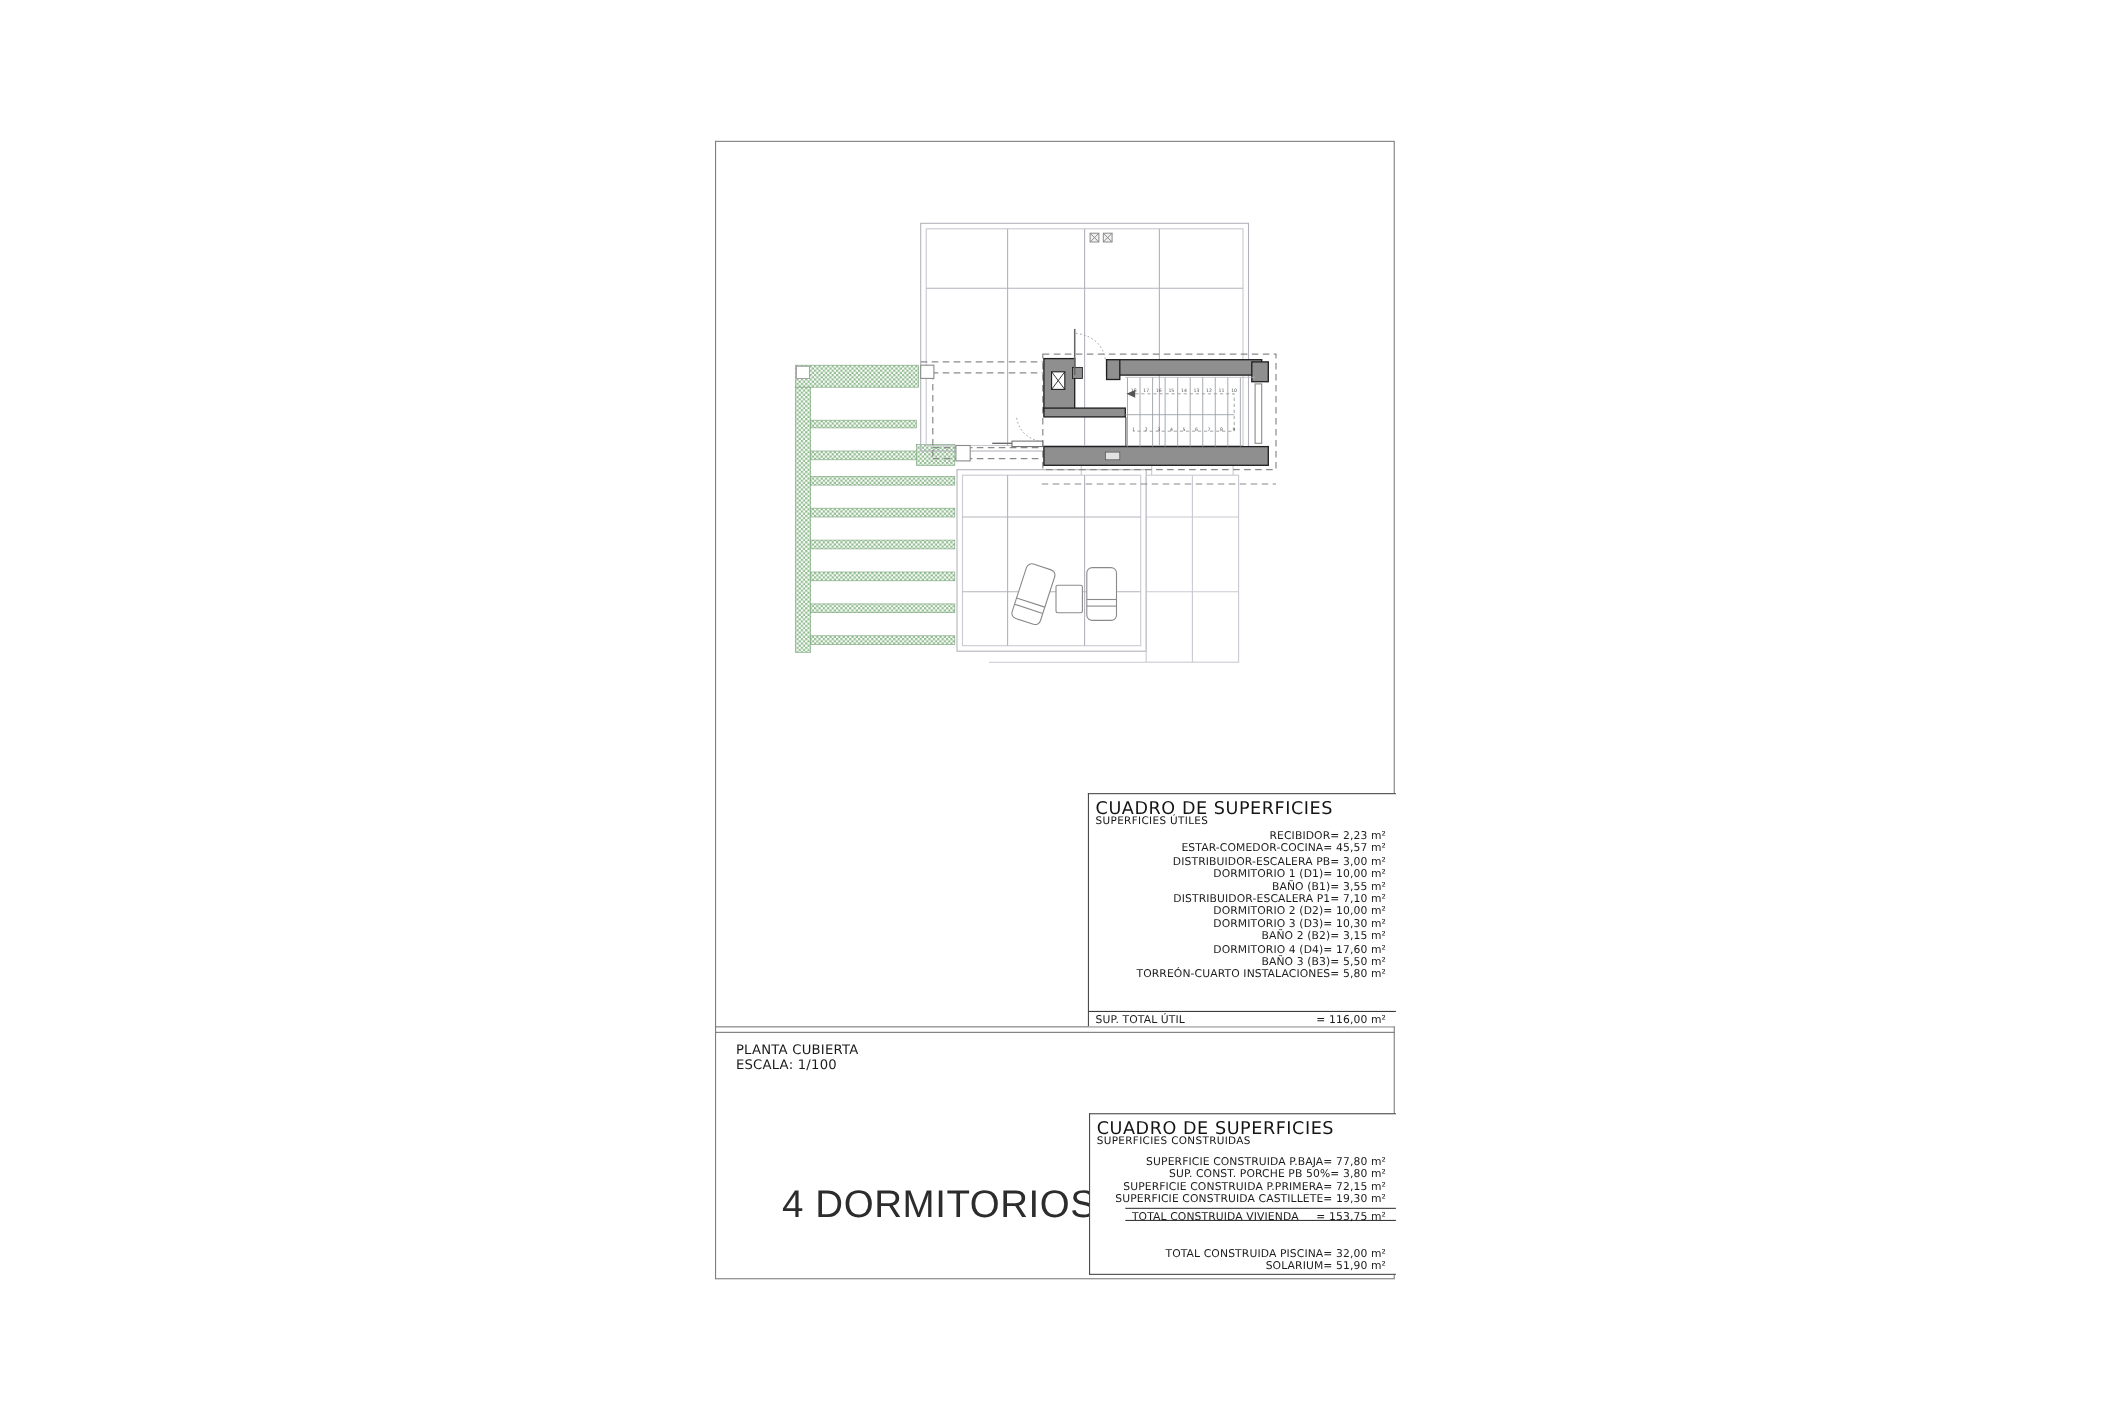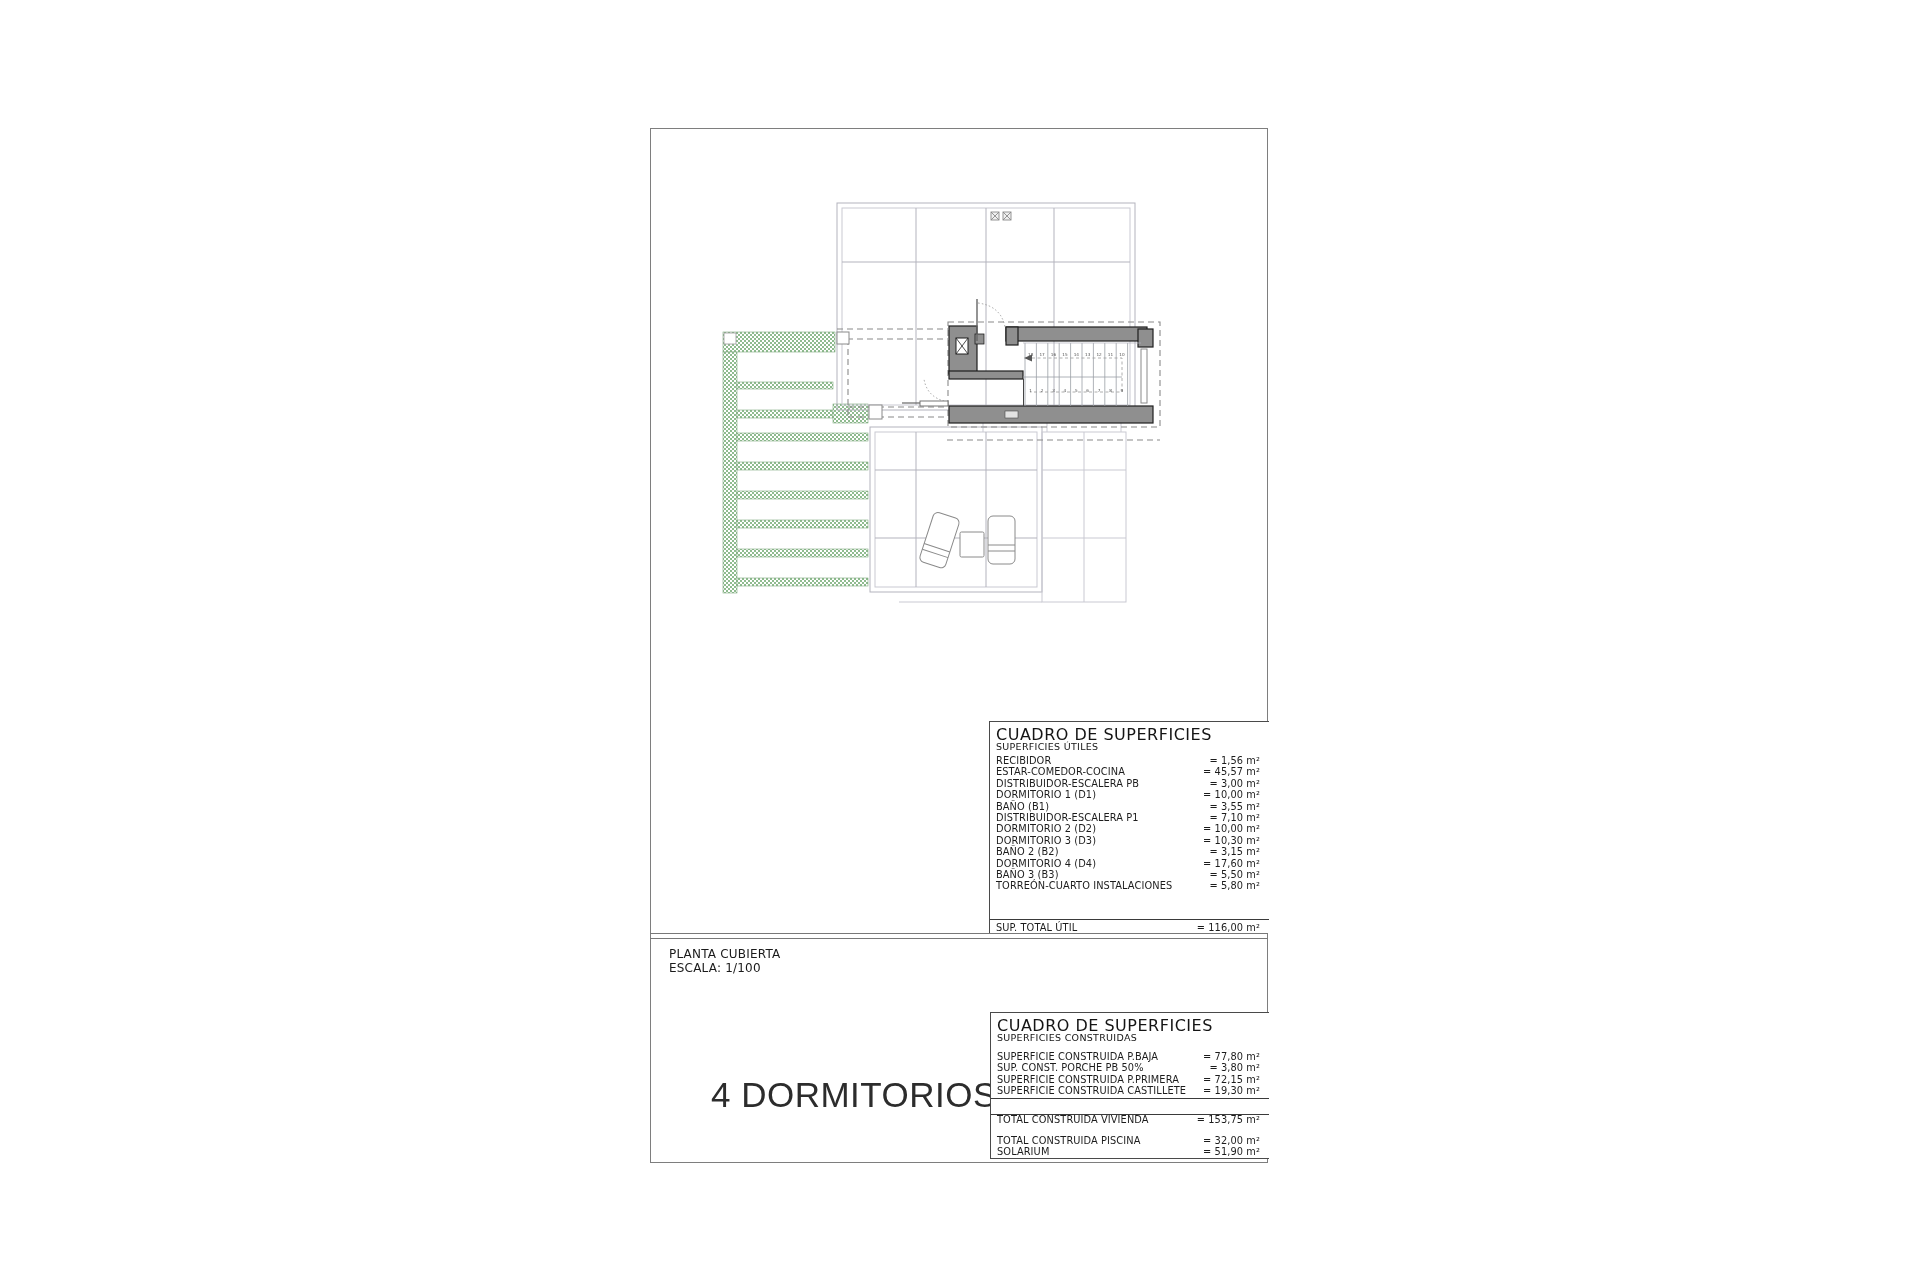--- a/index.html
+++ b/index.html
@@ -26,27 +26,27 @@
   .area-table { position:absolute; box-sizing:border-box; background:#fff; }
   .t1 { left:338px; top:592px; width:280px; height:212px; border-left:1.2px solid #4a4a4a; border-top:1.2px solid #4a4a4a; }
   .t2 { left:339px; top:883px; width:279px; height:147px; border-left:1.2px solid #4a4a4a; border-top:1.2px solid #4a4a4a; border-bottom:1.2px solid #4a4a4a; }
 
   .tbl-title { position:absolute; left:6px; top:3px; font-size:16px; letter-spacing:0.5px; color:#141414; white-space:nowrap; }
   .tbl-subtitle { position:absolute; left:6px; top:19px; font-size:9.5px; letter-spacing:0.3px; color:#141414; white-space:nowrap; }
 
   .rows { position:absolute; left:0; right:0; }
   .t1 .rows { top:33px; }
   .t2 .rows { top:38px; }
-  .trow { display:flex; justify-content:space-between; align-items:baseline; line-height:11.4px; font-size:9.8px; padding:0 9px 0 6px; white-space:nowrap; }
+  .trow { display:flex; justify-content:flex-end; align-items:baseline; line-height:11.4px; font-size:9.8px; padding:0 9px 0 6px; white-space:nowrap; }
   .tl { letter-spacing:0.1px; }
   .tv { letter-spacing:0.1px; }
 
   .total-row { position:absolute; left:0; right:0; display:flex; justify-content:space-between; font-size:9.8px; white-space:nowrap; padding:2px 9px 0 6px; box-sizing:border-box; }
   .t1 .total-row { top:197px; border-top:1.2px solid #3a3a3a;gap:40px; }
-  .t2 .total-row { top:85px; height:12px; border-top:1.2px solid #3a3a3a; border-bottom:1.2px solid #3a3a3a; padding-top:15px; }
+  .t2 .total-row { top:85px; height:12px; border-top:1.2px solid #3a3a3a; border-bottom:1.2px solid #3a3a3a; padding-top:2px;margin-left:32px; }
   .extra-rows { position:absolute; left:0; right:0; top:122px; }
 </style>
 </head>
 <body>
 
 <div class="page">
 
   <svg id="plan-svg" class="plan-svg" viewBox="650 128 618 1035" xmlns="http://www.w3.org/2000/svg">
     <defs>
       <pattern id="gp" width="4" height="4" patternUnits="userSpaceOnUse">
@@ -209,21 +209,21 @@
   </div>
 
   <div class="big-title">4 DORMITORIOS</div>
 
   <div class="area-table t1">
     <div class="tbl-title">CUADRO DE SUPERFICIES</div>
     <div class="tbl-subtitle">SUPERFICIES ÚTILES</div>
     <div class="rows">
       <div class="trow">
           <span class="tl">RECIBIDOR</span>
-          <span class="tv">= 1,56 m²</span>
+          <span class="tv">= 2,23 m²</span>
         </div>
       <div class="trow">
           <span class="tl">ESTAR-COMEDOR-COCINA</span>
           <span class="tv">= 45,57 m²</span>
         </div>
       <div class="trow">
           <span class="tl">DISTRIBUIDOR-ESCALERA PB</span>
           <span class="tv">= 3,00 m²</span>
         </div>
       <div class="trow">

